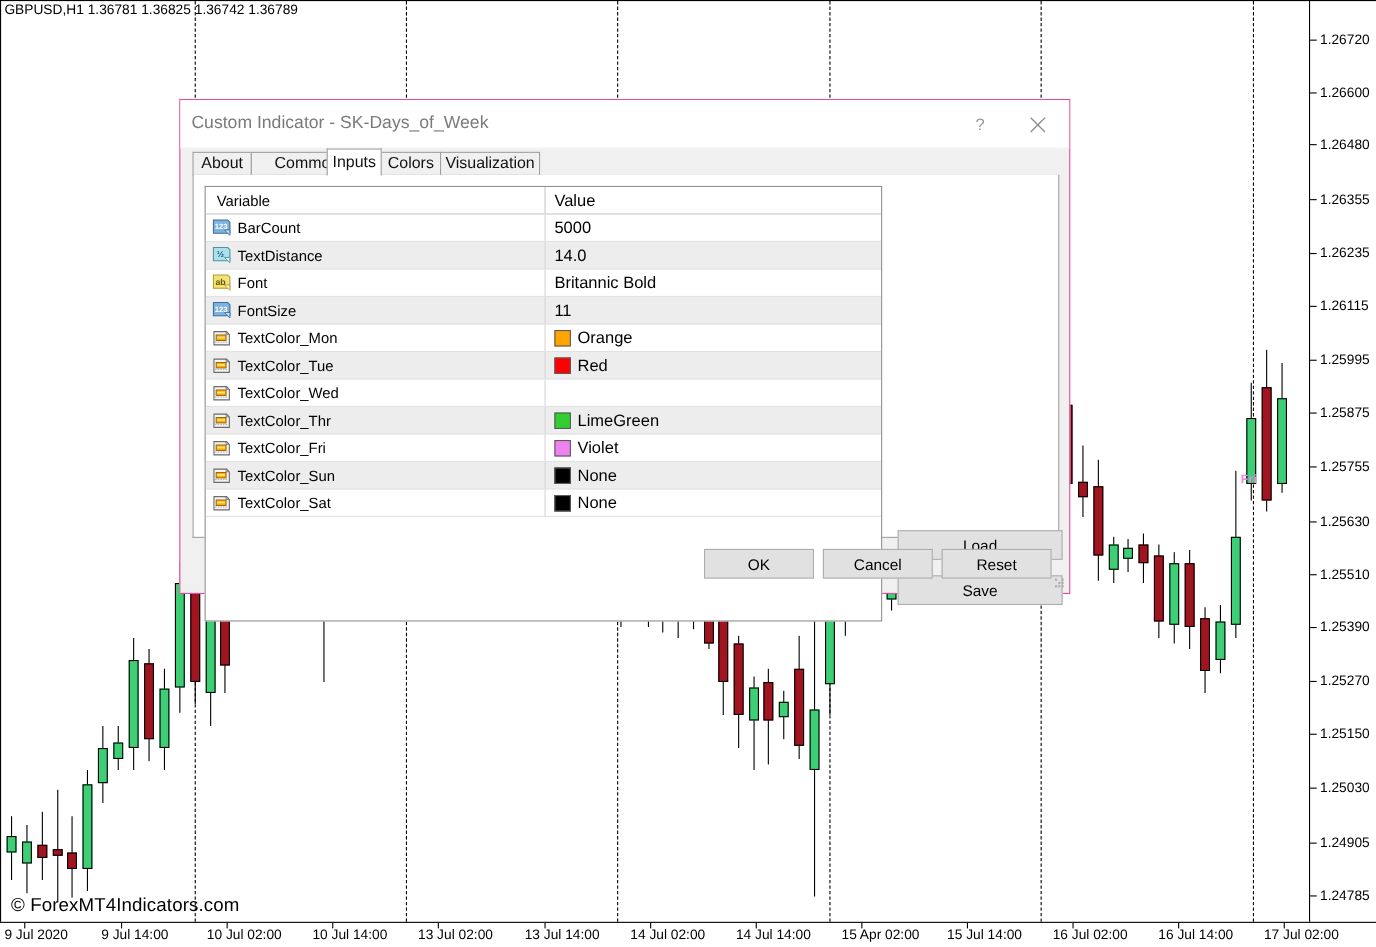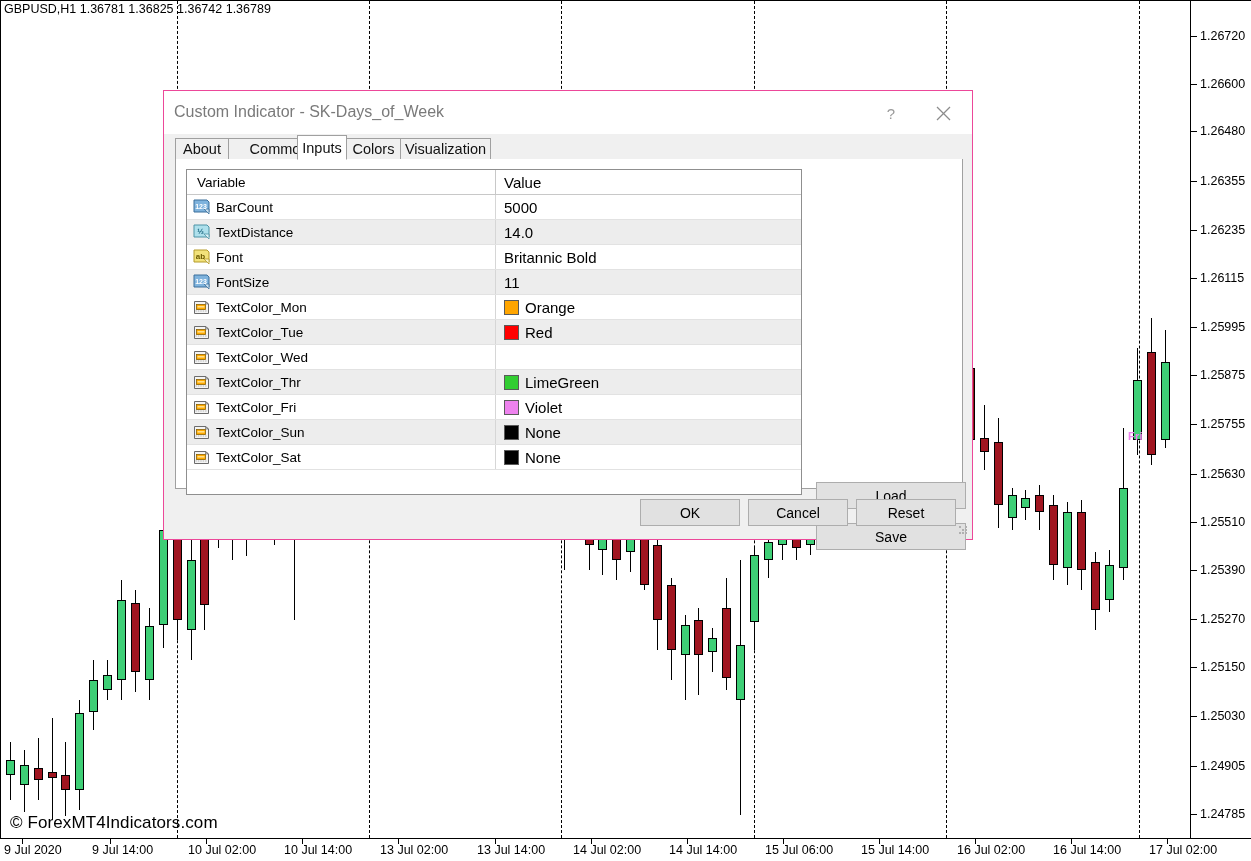--- a/index.html
+++ b/index.html
@@ -104,21 +104,21 @@
   }
 
   
   #panel-body {
     position:absolute; left:11px; top:68px; width:788px; height:330px;
     background:#ffffff; border:1px solid #a0a0a0; border-top:none;
   }
 
   
   #inputs-table {
-    position:absolute; left:10px; top:10px; width:616px; height:326px;
+    position:absolute; left:10px; top:10px; width:616px; height:396px;
     border:1px solid #8f8f8f; background:#fff; overflow:hidden;
   }
   .trow { position:relative; height:25px; display:flex; align-items:center;
           border-bottom:1px solid #e2e2e2; }
   .trow.header { border-bottom:1px solid #c8c8c8; height:25px; }
   .trow.alt { background:#ededed; }
   .cell-var {
     width:309px; height:100%; display:flex; align-items:center;
     padding-left:6px; font-size:13.5px; color:#000;
     border-right:1px solid #d6d6d6; overflow:hidden; white-space:nowrap;
@@ -340,21 +340,21 @@
       <div class="time-label" style="left: 284px;">10 Jul 14:00</div>
       <div class="time-tick" style="left: 398px;"></div>
       <div class="time-label" style="left: 380px;">13 Jul 02:00</div>
       <div class="time-tick" style="left: 495px;"></div>
       <div class="time-label" style="left: 477px;">13 Jul 14:00</div>
       <div class="time-tick" style="left: 591px;"></div>
       <div class="time-label" style="left: 573px;">14 Jul 02:00</div>
       <div class="time-tick" style="left: 687px;"></div>
       <div class="time-label" style="left: 669px;">14 Jul 14:00</div>
       <div class="time-tick" style="left: 783px;"></div>
-      <div class="time-label" style="left: 765px;">15 Jul 06:00</div>
+      <div class="time-label" style="left: 765px;">15 Apr 02:00</div>
       <div class="time-tick" style="left: 879px;"></div>
       <div class="time-label" style="left: 861px;">15 Jul 14:00</div>
       <div class="time-tick" style="left: 975px;"></div>
       <div class="time-label" style="left: 957px;">16 Jul 02:00</div>
       <div class="time-tick" style="left: 1071px;"></div>
       <div class="time-label" style="left: 1053px;">16 Jul 14:00</div>
       <div class="time-tick" style="left: 1167px;"></div>
       <div class="time-label" style="left: 1149px;">17 Jul 02:00</div>
     </div>
 

